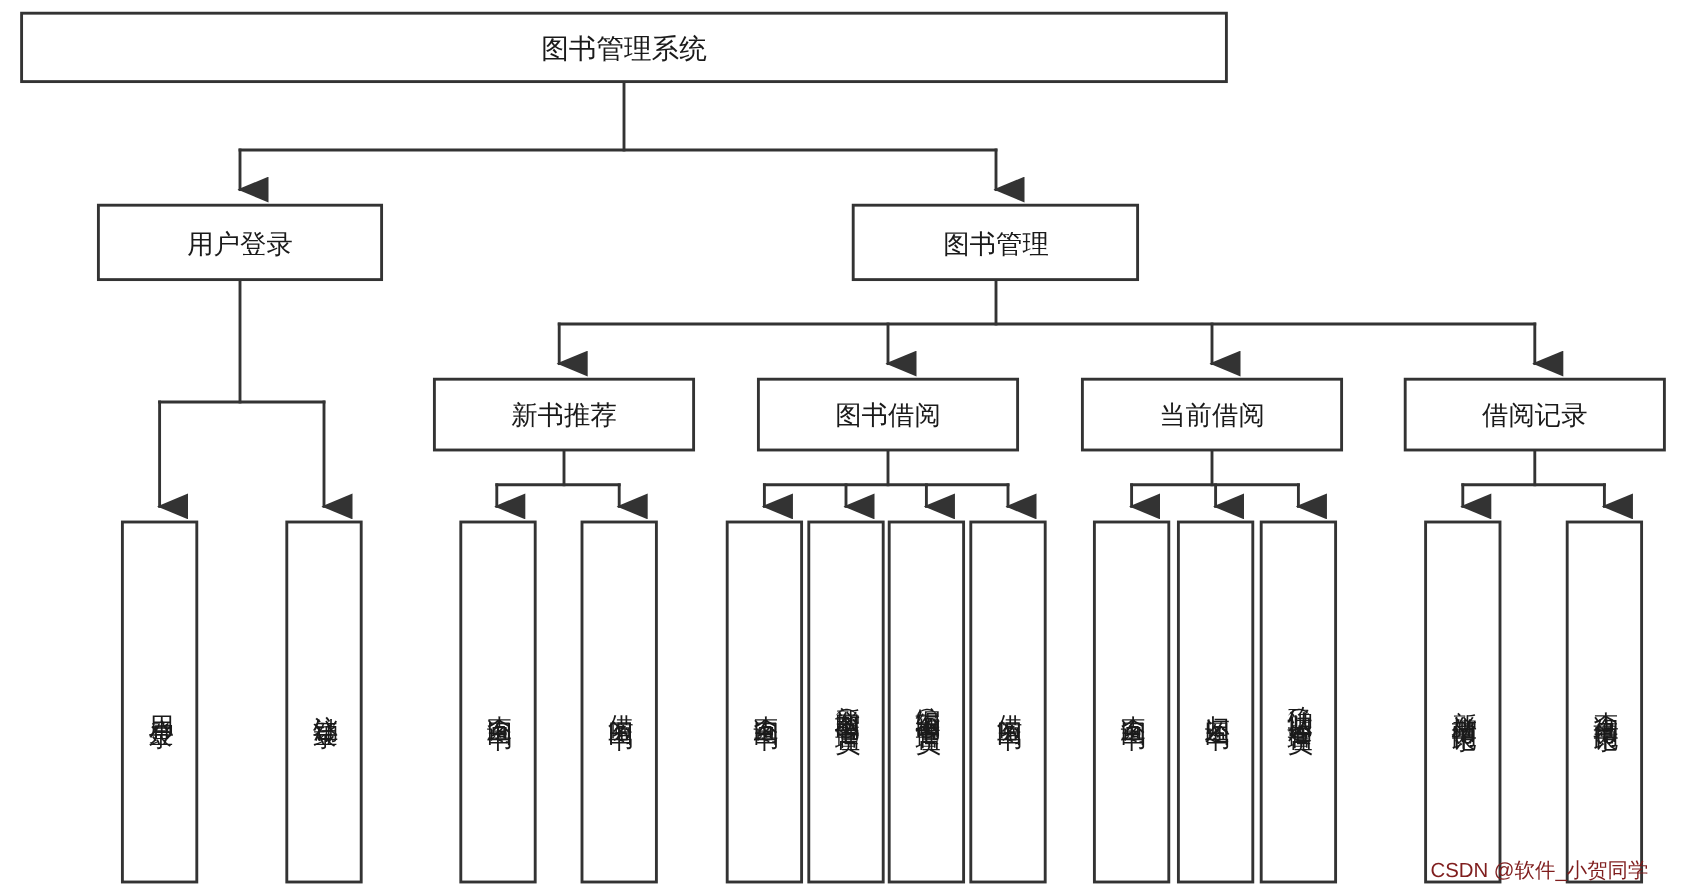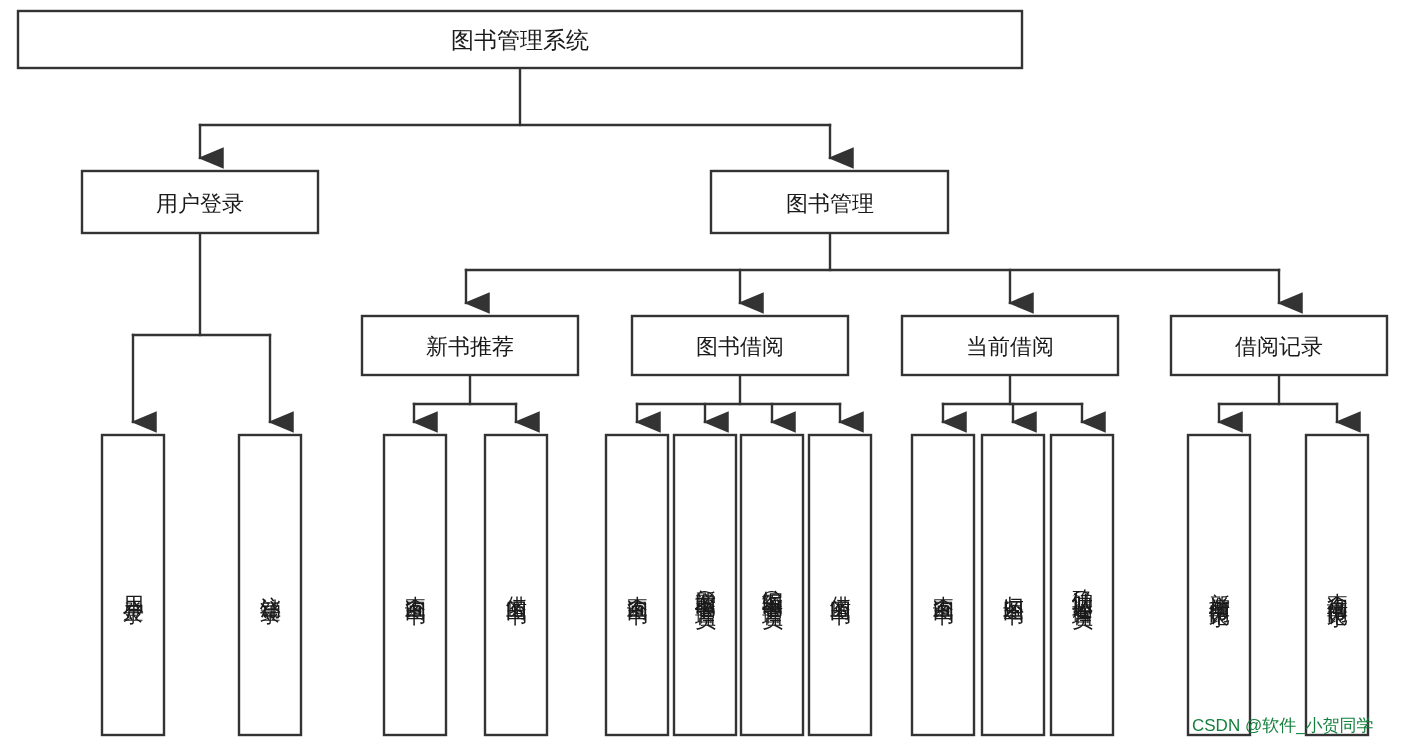--- a/index.html
+++ b/index.html
@@ -66,21 +66,21 @@
     display: flex;
     align-items: center;
     justify-content: center;
     white-space: nowrap;
     pointer-events: none;
   }
   .watermark {
     position: absolute;
     font-family: "Liberation Sans", "DejaVu Sans", sans-serif;
     font-size: 17px;
-    color: #15803d;
+    color: #7f1d1d;
     white-space: nowrap;
     pointer-events: none;
   }
 </style>
 </head>
 <body>
 
 <div id="diagram-root">
 
   <svg class="tree-canvas" viewBox="0 0 1405 747">

